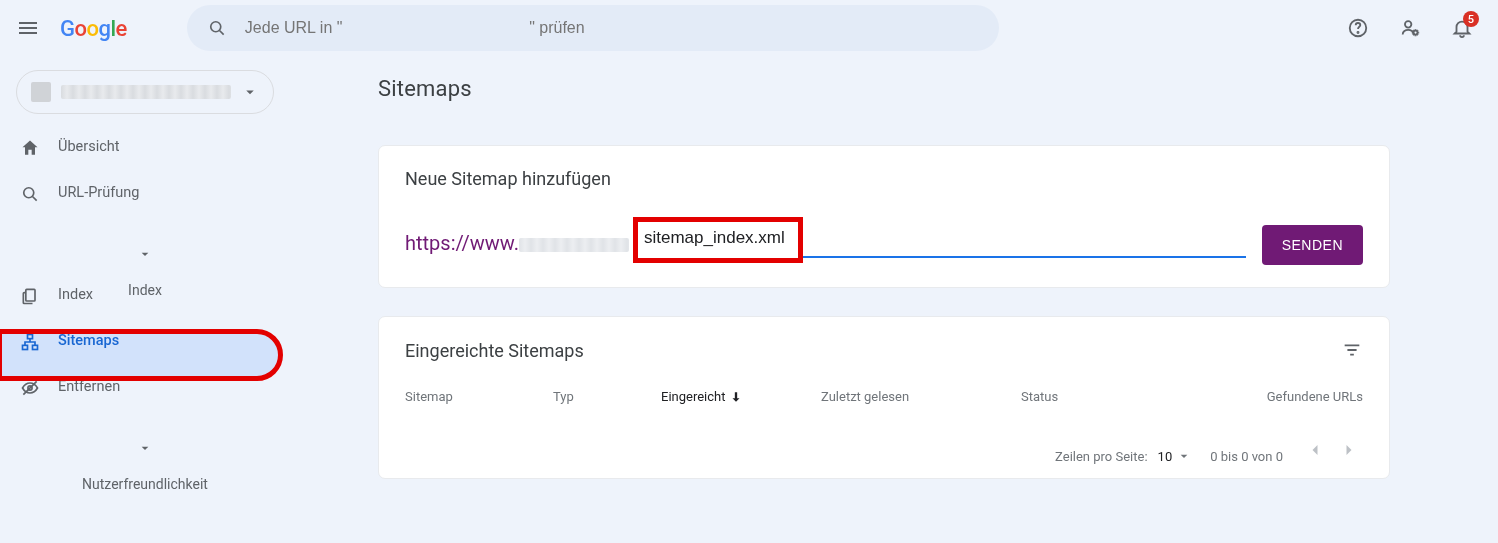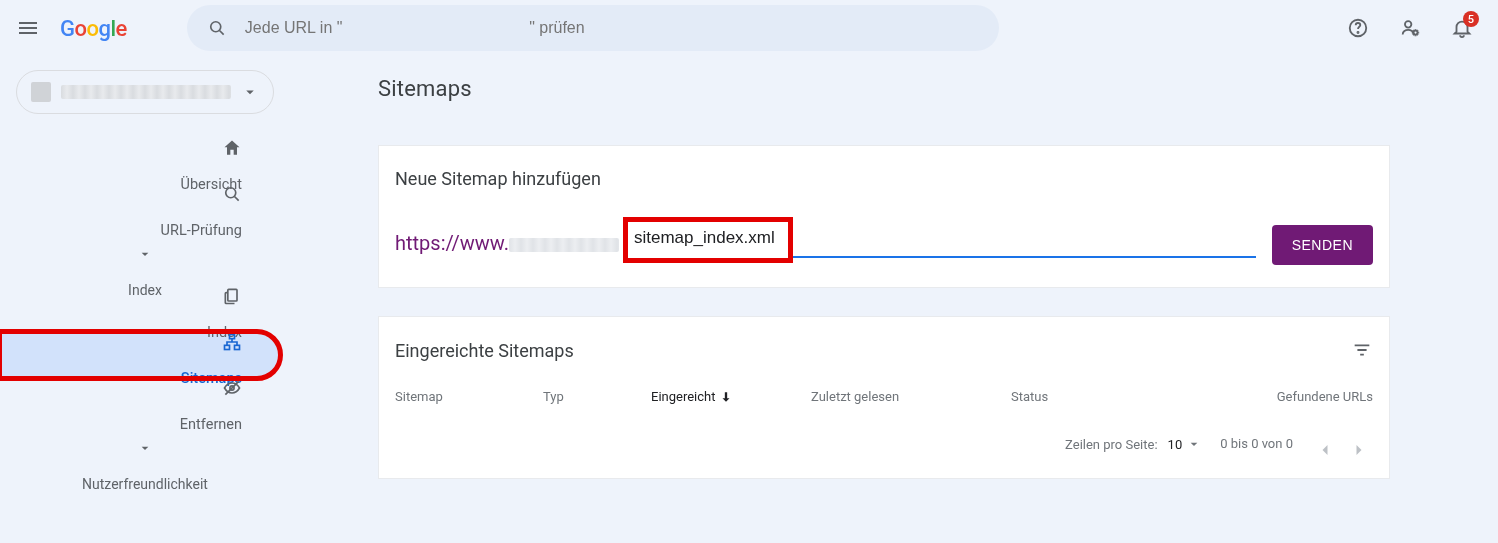--- a/index.html
+++ b/index.html
@@ -63,40 +63,39 @@
     border-radius: 22px;
     height: 44px;
     display:flex; align-items:center;
     padding: 0 14px; gap: 10px;
     color:#5f6368; cursor:pointer;
   }
   .prop-icon { width:20px;height:20px;background:#d0d3d7;border-radius:2px;}
   .prop-blur { flex:1; height:14px; background:repeating-linear-gradient(90deg,#d9dce0,#e8eaed 6px,#d9dce0 12px); border-radius:2px;}
 
   .nav-item {
-    display:flex;align-items:flex-end;
-    height: 46px; padding: 0 38px; gap:18px;
+    display:flex;align-items:flex-start;
+    height: 46px; padding: 0 20px; gap:18px;
     color:#5f6368; cursor:pointer; font-size:14.5px;
     border-top-right-radius:23px;border-bottom-right-radius:23px;
     margin-right:10px;
-    flex-direction:column;
   }
   .nav-item.active { background:#d2e2fb; color:#1967d2; font-weight:500;}
   .nav-icon { width:20px; display:flex;align-items:center;justify-content:center;}
   .nav-group {
     display:flex;align-items:center; height:40px; padding:0 14px;
     color:#5f6368; gap:20px; cursor:pointer;flex-direction:column;
   }
 
   .main { flex:1; padding: 20px 28px 0 88px; }
   .page-title { font-size:22px; color:#3c4043; margin-bottom: 44px; letter-spacing:0.2px;}
 
   .card {
-    background:#fff; border-radius:0; border:1px solid #e8eaed;
-    margin-bottom:28px; padding: 22px 16px;
+    background:#fff; border-radius:7px; border:1px solid #e8eaed;
+    margin-bottom:28px; padding: 22px 26px;
     width: 1012px;
   }
   .card-title { font-size:18px; color:#3c4043; margin-bottom:28px;}
 
   .sitemap-input-row { display:flex; align-items:flex-end; gap:0; }
   .url-prefix { font-size:20px; color:#701a75; padding-bottom:10px;}
   .prefix-blur { display:inline-block; width:110px; height:14px; background:repeating-linear-gradient(90deg,#e0e3e7,#eceef1 6px,#e0e3e7 12px); border-radius:2px; vertical-align:middle;}
   .sitemap-input {
     flex:1; border:none; border-bottom:2px solid #1a73e8;
     font-size:17px; color:#202124; padding:6px 2px; outline:none;
@@ -116,21 +115,21 @@
 
   .tbl-head { display:flex; color:#70757a; font-size:13px; padding:10px 0; }
   .col-sitemap { flex:0 0 148px;}
   .col-typ { flex:0 0 108px;}
   .col-eing { flex:0 0 160px; color:#202124; display:flex;align-items:center;gap:4px;}
   .col-zul { flex:0 0 200px;}
   .col-stat { flex:0 0 210px;}
   .col-urls { flex:1; text-align:right;}
 
   .pager {
-    display:flex; align-items:flex-start; justify-content:flex-end;
+    display:flex; align-items:flex-end; justify-content:flex-end;
     gap:18px; color:#70757a; font-size:13px; margin-top:22px;
   }
   .pager-rows { display:flex;align-items:center;gap:10px;}
   .pager-nav { display:flex; gap:6px;}
   .pager-btn { width:28px;height:28px;display:flex;align-items:center;justify-content:center;color:#bdc1c6;cursor:pointer;}
   svg { display:block; }
 </style>
 </head>
 <body>
 

